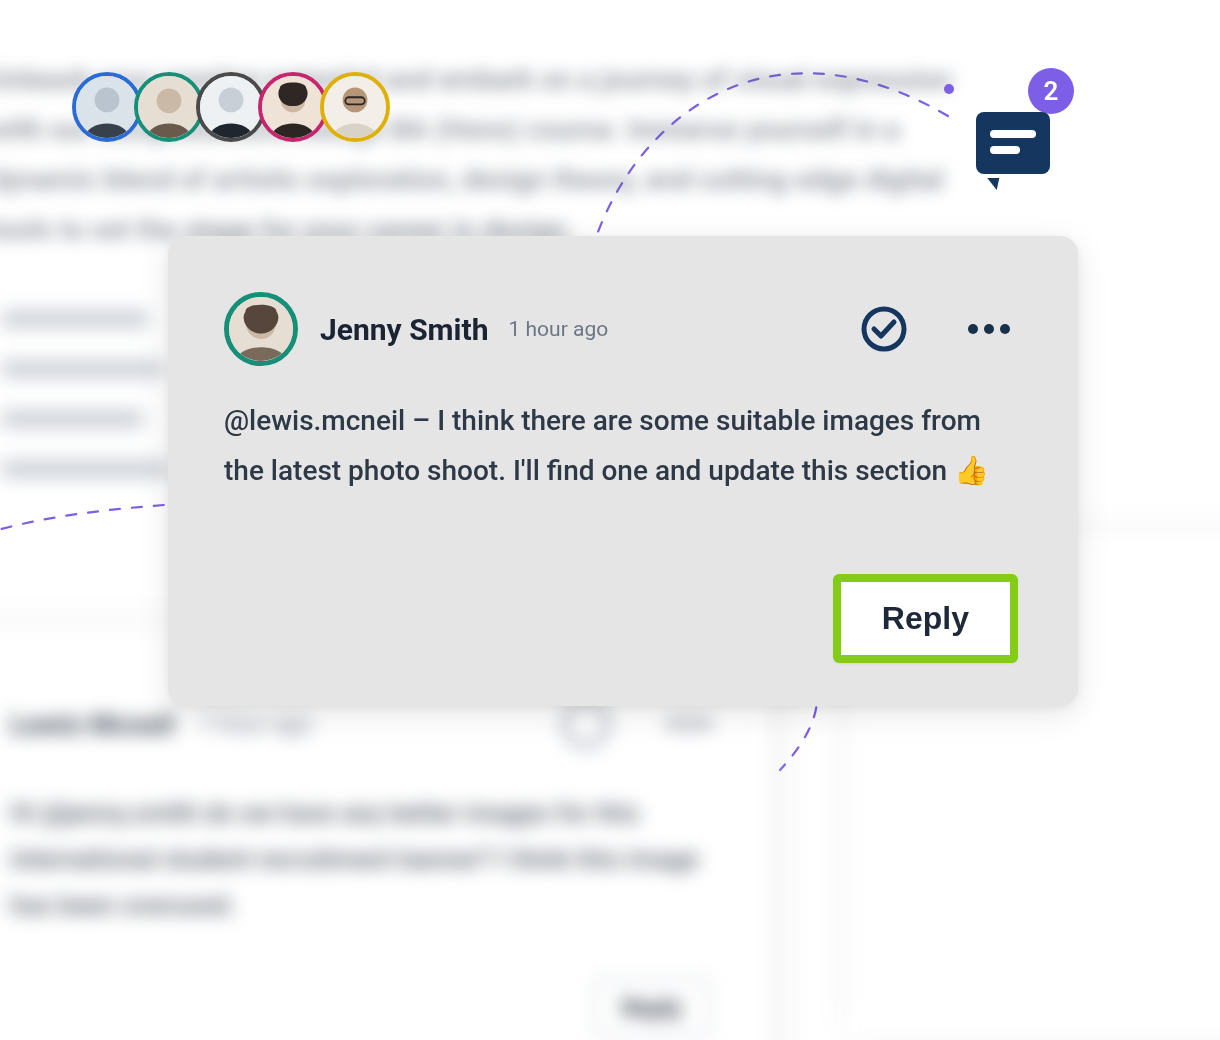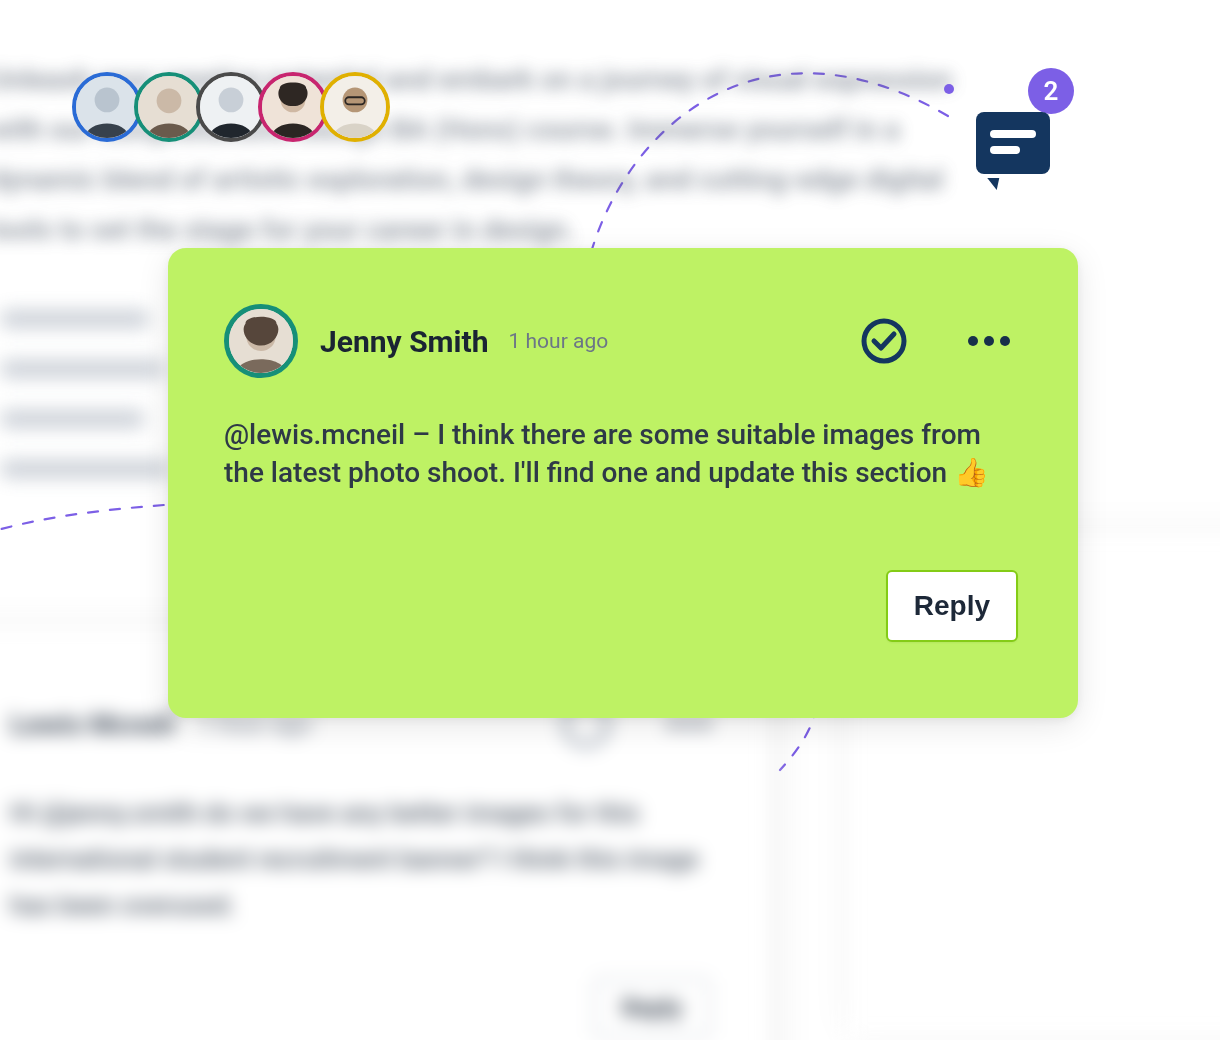--- a/index.html
+++ b/index.html
@@ -141,25 +141,25 @@
     font-weight: 600;
     font-size: 26px;
     display: flex;
     align-items: center;
     justify-content: center;
   }
 
   
   .comment-card {
     position: absolute;
-    top: 248px;
+    top: 236px;
     left: 168px;
     width: 910px;
     min-height: 470px;
-    background: #bef264;
+    background: #e5e5e5;
     border-radius: 18px;
     box-shadow: 0 8px 32px rgba(0,0,0,0.10), 0 2px 8px rgba(0,0,0,0.06);
     padding: 56px 60px 40px 56px;
     z-index: 10;
   }
   .comment-header {
     display: flex;
     align-items: center;
     gap: 22px;
   }
@@ -199,40 +199,40 @@
     padding: 8px;
     margin-left: 30px;
   }
   .more-icon span {
     width: 10px;
     height: 10px;
     border-radius: 50%;
     background: #18304a;
   }
   .comment-body {
-    margin-top: 38px;
+    margin-top: 30px;
     font-size: 28px;
-    line-height: 38px;
+    line-height: 50px;
     color: #2e3947;
     font-weight: 500;
   }
   .comment-body .mention { color: #2e3947; }
   .comment-body .emoji { font-size: 28px; }
   .reply-row {
     display: flex;
     justify-content: flex-end;
     margin-top: 78px;
   }
   .reply-btn {
-    border: 2px solid #84cc16;
+    border: 8px solid #84cc16;
     background: #fff;
     color: #1d2838;
-    font-size: 28px;
+    font-size: 32px;
     font-weight: 700;
-    padding: 18px 26px;
+    padding: 18px 41px;
     border-radius: 6px;
     cursor: pointer;
     box-shadow: 0 1px 2px rgba(0,0,0,0.05);
   }
 
   
   .comment-card-blur {
     position: absolute;
     top: 628px;
     left: -70px;

